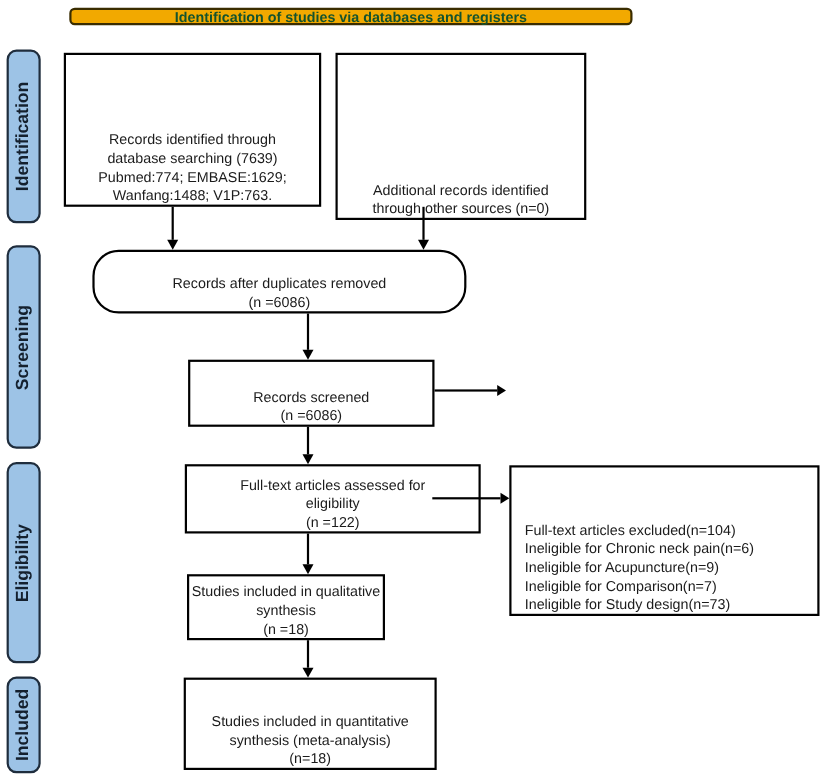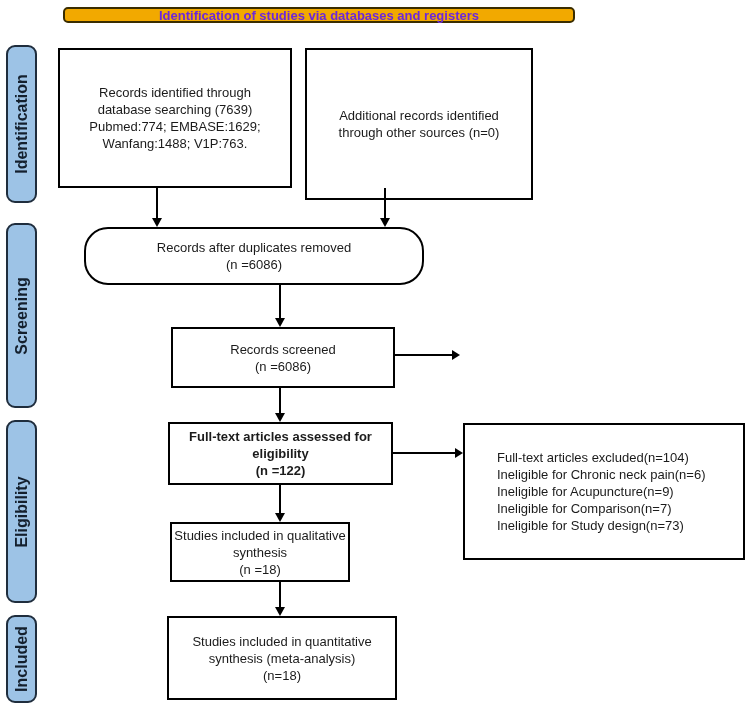--- a/index.html
+++ b/index.html
@@ -23,48 +23,48 @@
     background:#ffffff;
     overflow:hidden;
   }
   .banner{
     position:absolute;
     left:63px;top:7px;width:512px;height:16px;
     background:var(--banner-bg);
     border:2px solid var(--banner-border);
     border-radius:5px;
     display:flex;align-items:center;justify-content:center;
-    font-size:13px;font-weight:bold;color:#6d28d9;
+    font-size:13px;font-weight:bold;color:#14532d;
   }
   .stage{
     position:absolute;
     left:6px;width:31px;
     background:var(--stage-bg);
     border:2px solid var(--stage-border);
     border-radius:9px;
     display:flex;align-items:center;justify-content:center;
   }
   .stage span{
     transform:rotate(-90deg);
     white-space:nowrap;
     font-size:16px;font-weight:bold;color:#14202e;
   }
   .fbox{
     position:absolute;
     background:#ffffff;
     border:2px solid var(--box-border);
     display:flex;flex-direction:column;
-    align-items:center;justify-content:center;
+    align-items:center;justify-content:flex-end;
     text-align:center;
     font-size:13px;line-height:17px;color:var(--text-color);
   }
   .fbox.left{
     align-items:flex-start;
     text-align:left;
-    padding-left:32px;padding-right:8px;
+    padding-left:12px;padding-right:8px;
   }
   .av{
     position:absolute;width:2px;background:#000;
   }
   .av::after{
     content:"";position:absolute;left:-4px;bottom:-9px;
     border-left:5px solid transparent;
     border-right:5px solid transparent;
     border-top:9px solid #000;
   }
@@ -114,21 +114,21 @@
     <div>Records after duplicates removed</div>
     <div>(n =6086)</div>
   </div>
 
   <div class="fbox" style="left:171px;top:327px;width:224px;height:61px;">
     <div>Records screened</div>
     <div>(n =6086)</div>
   </div>
 
 
-  <div class="fbox" style="left:168px;top:422px;width:225px;height:63px;font-weight:bold;">
+  <div class="fbox" style="left:168px;top:422px;width:269px;height:63px;">
     <div>Full-text articles assessed for</div>
     <div>eligibility</div>
     <div>(n =122)</div>
   </div>
 
   <div class="fbox left" style="left:463px;top:423px;width:282px;height:137px;">
     <div>Full-text articles excluded(n=104)</div>
     <div>Ineligible for Chronic neck pain(n=6)</div>
     <div>Ineligible for Acupuncture(n=9)</div>
     <div>Ineligible for Comparison(n=7)</div>

